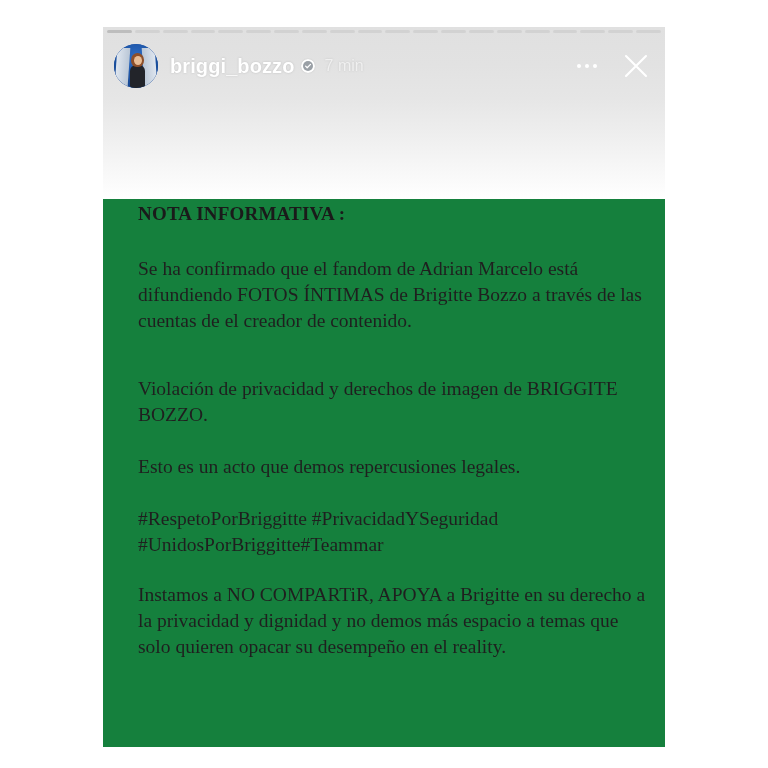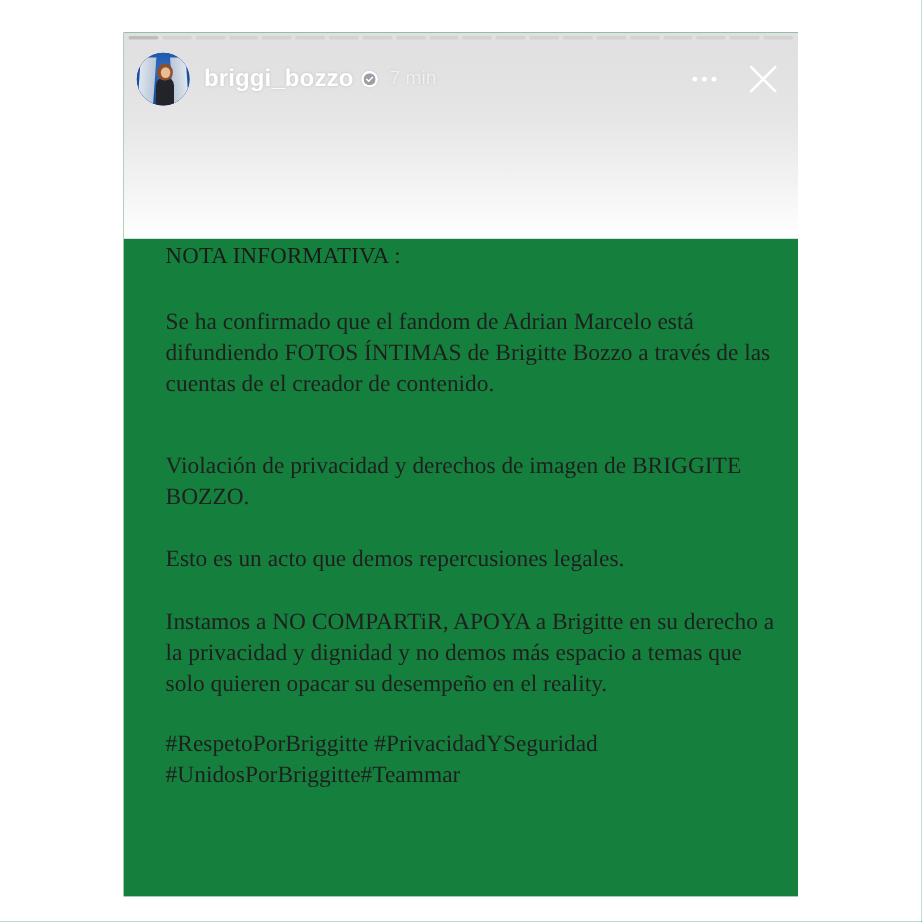--- a/index.html
+++ b/index.html
@@ -201,21 +201,21 @@
   #note-body {
     position: absolute;
     left: 35px;
     top: 176px;
     width: 508px;
     font-family: "Liberation Serif", serif;
     color: #1a1a1a;
   }
   #note-title {
     font-size: 19px;
-    font-weight: 400;
+    font-weight: 700;
     letter-spacing: 0.2px;
     margin: 0 0 30px 0;
     line-height: 1.2;
   }
   .note-paragraph {
     font-size: 19.5px;
     line-height: 26px;
     margin: 0 0 26px 0;
     color: #1f1f1f;
   }
@@ -297,20 +297,20 @@
 
     <div id="note-body">
       <div id="note-title">NOTA INFORMATIVA :</div>
 
       <p class="note-paragraph gap-large">Se ha confirmado que el fandom de Adrian Marcelo está difundiendo FOTOS ÍNTIMAS de Brigitte Bozzo a través de las cuentas de el creador de contenido.</p>
 
       <p class="note-paragraph">Violación de privacidad y derechos de imagen de BRIGGITE BOZZO.</p>
 
       <p class="note-paragraph">Esto es un acto que demos repercusiones legales.</p>
 
+      <p class="note-paragraph tight">#RespetoPorBriggitte #PrivacidadYSeguridad #UnidosPorBriggitte#Teammar</p>
+
       <p class="note-paragraph tight">Instamos a NO COMPARTiR, APOYA a Brigitte en su derecho a la privacidad y dignidad y no demos más espacio a temas que solo quieren opacar su desempeño en el reality.</p>
-
-      <p class="note-paragraph tight">#RespetoPorBriggitte #PrivacidadYSeguridad #UnidosPorBriggitte#Teammar</p>
 
     </div>
 
   </div>
 </div>
 
 </body></html>

